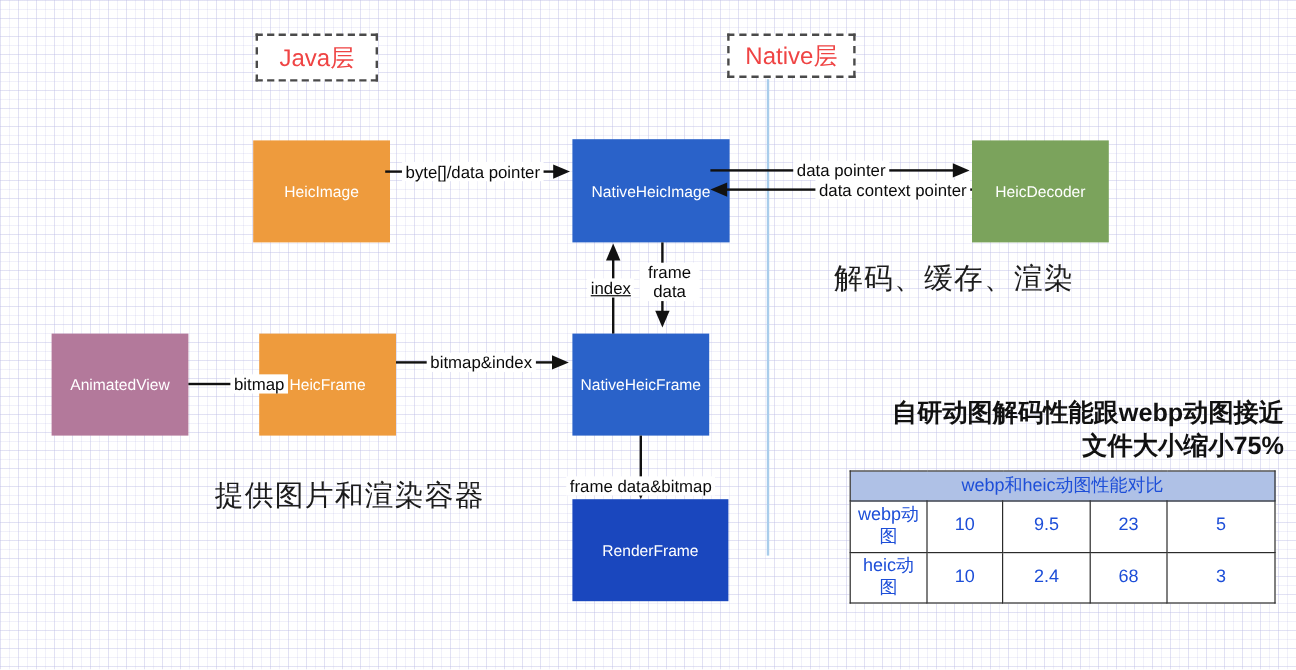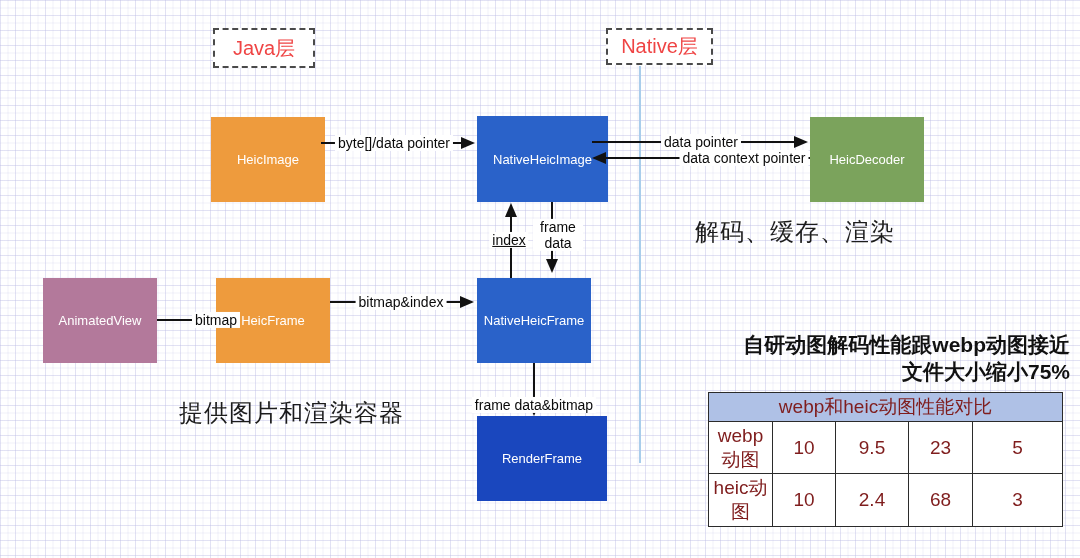--- a/index.html
+++ b/index.html
@@ -40,21 +40,21 @@
   .elabel {
     position:absolute; transform:translate(-50%,-50%);
     background:#fff; padding:0 3px; font-size:14px; color:#0a0a0a; white-space:nowrap;
     line-height:1.15;
   }
   .caption { position:absolute; font-size:24px; color:#1c1c1c; letter-spacing:1px; }
   .headline { position:absolute; left:700px; top:331px; width:370px;
     text-align:right; font-size:21px; font-weight:bold; color:#111; line-height:27px; }
   .perf-table { position:absolute; left:708px; top:392px;
     border-collapse:collapse; table-layout:fixed; background:#fff;
-    font-size:19px; color:#7f1d1d; }
+    font-size:15px; color:#1d4ed8; }
   .perf-table td, .perf-table th {
     border:1px solid #2b2b2b; text-align:center; vertical-align:middle;
     font-weight:400; padding:2px 3px; line-height:1.25; word-break:break-word;
   }
   .perf-table .tcap { height:25px; }
   .perf-table .hrow th { height:40px; }
   .perf-table .drow td { height:40px; }
 </style>
 </head>
 <body>

